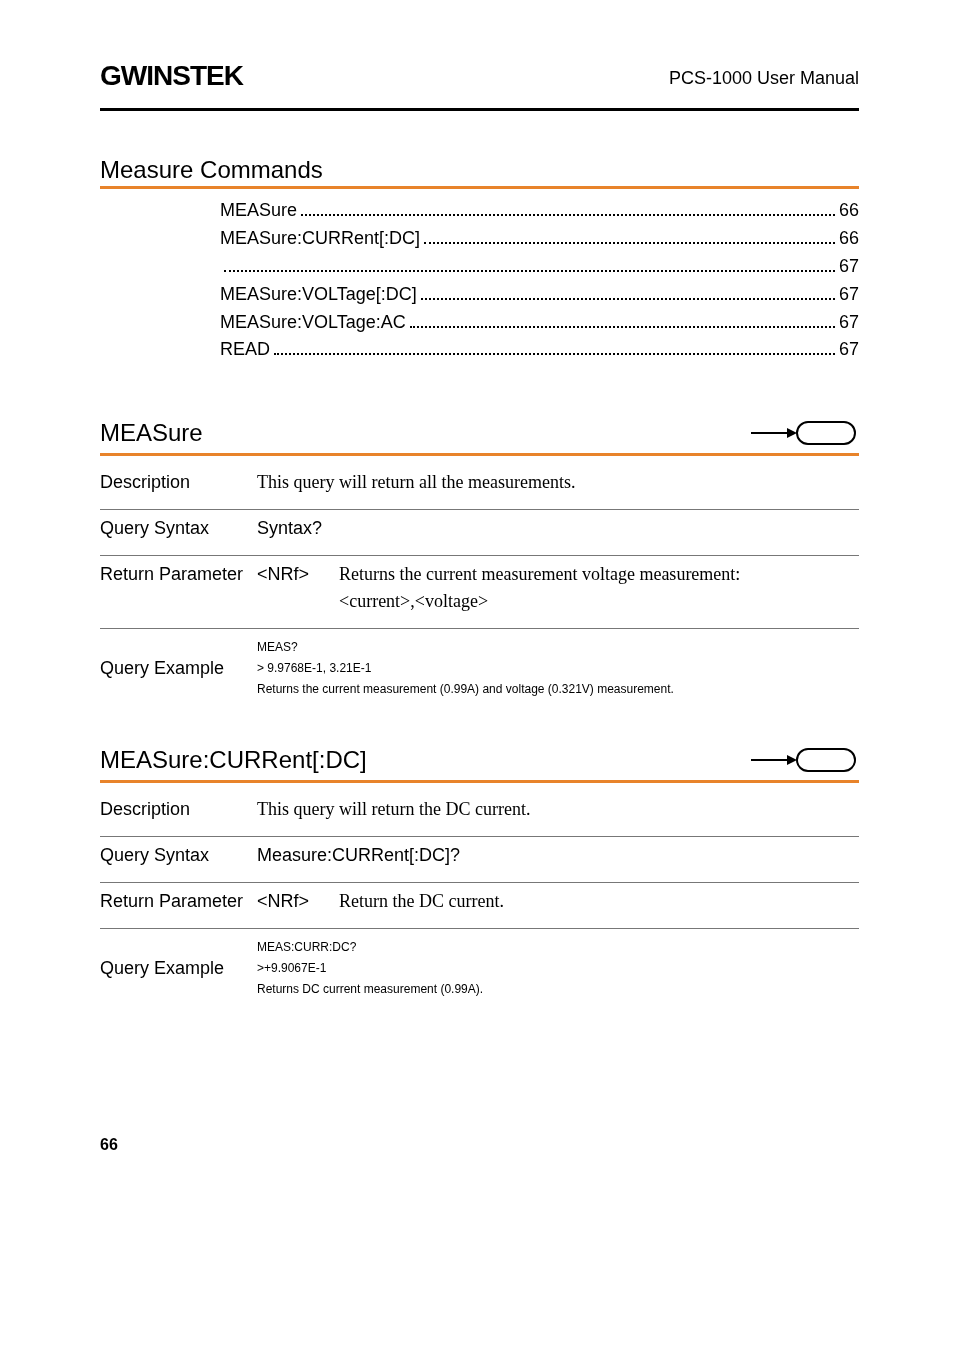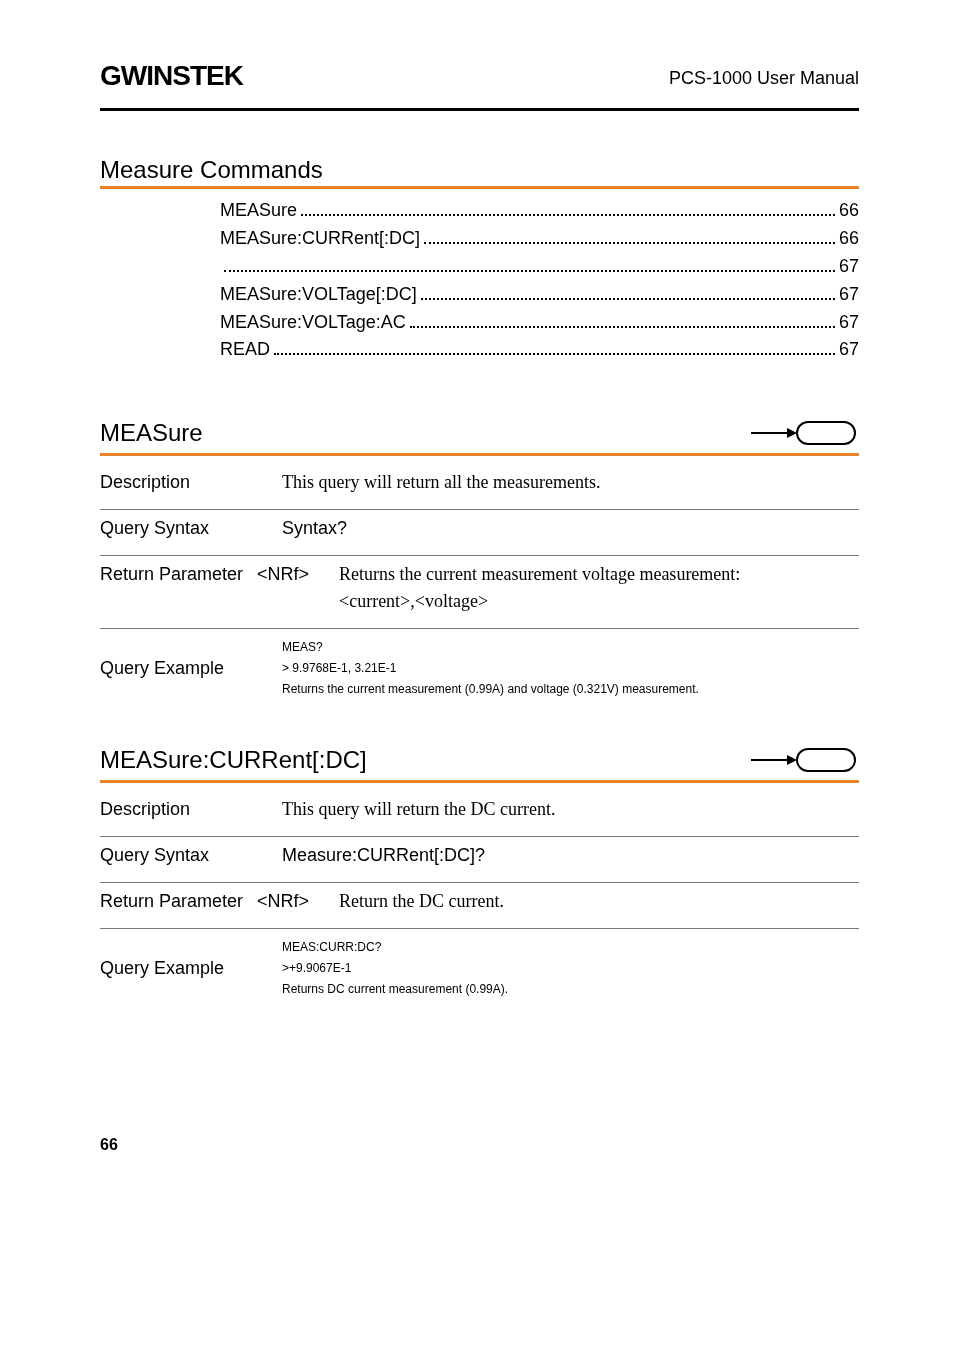--- a/index.html
+++ b/index.html
@@ -80,21 +80,21 @@
     border-bottom: 1px solid #777;
     padding: 8px 0 16px 0;
     font-size: 18px;
   }
   .row.noborder { border-bottom: none; align-items: center; }
   .cell-label {
     width: 157px;
     flex-shrink: 0;
     font-family: 'Segoe UI', Arial, sans-serif;
   }
-  .cell-body { flex: 1; font-family: Georgia, serif; margin-left: 25px; }
+  .cell-body { flex: 1; font-family: Georgia, serif; }
   .nrf-col {
     width: 82px;
     flex-shrink: 0;
     font-family: 'Segoe UI', Arial, sans-serif;
   }
   .ret-body { flex: 1; }
   .subline { margin-top: 6px; }
   .example-block .line {
     font-family: 'Segoe UI', Arial, sans-serif;
     font-size: 12px;

